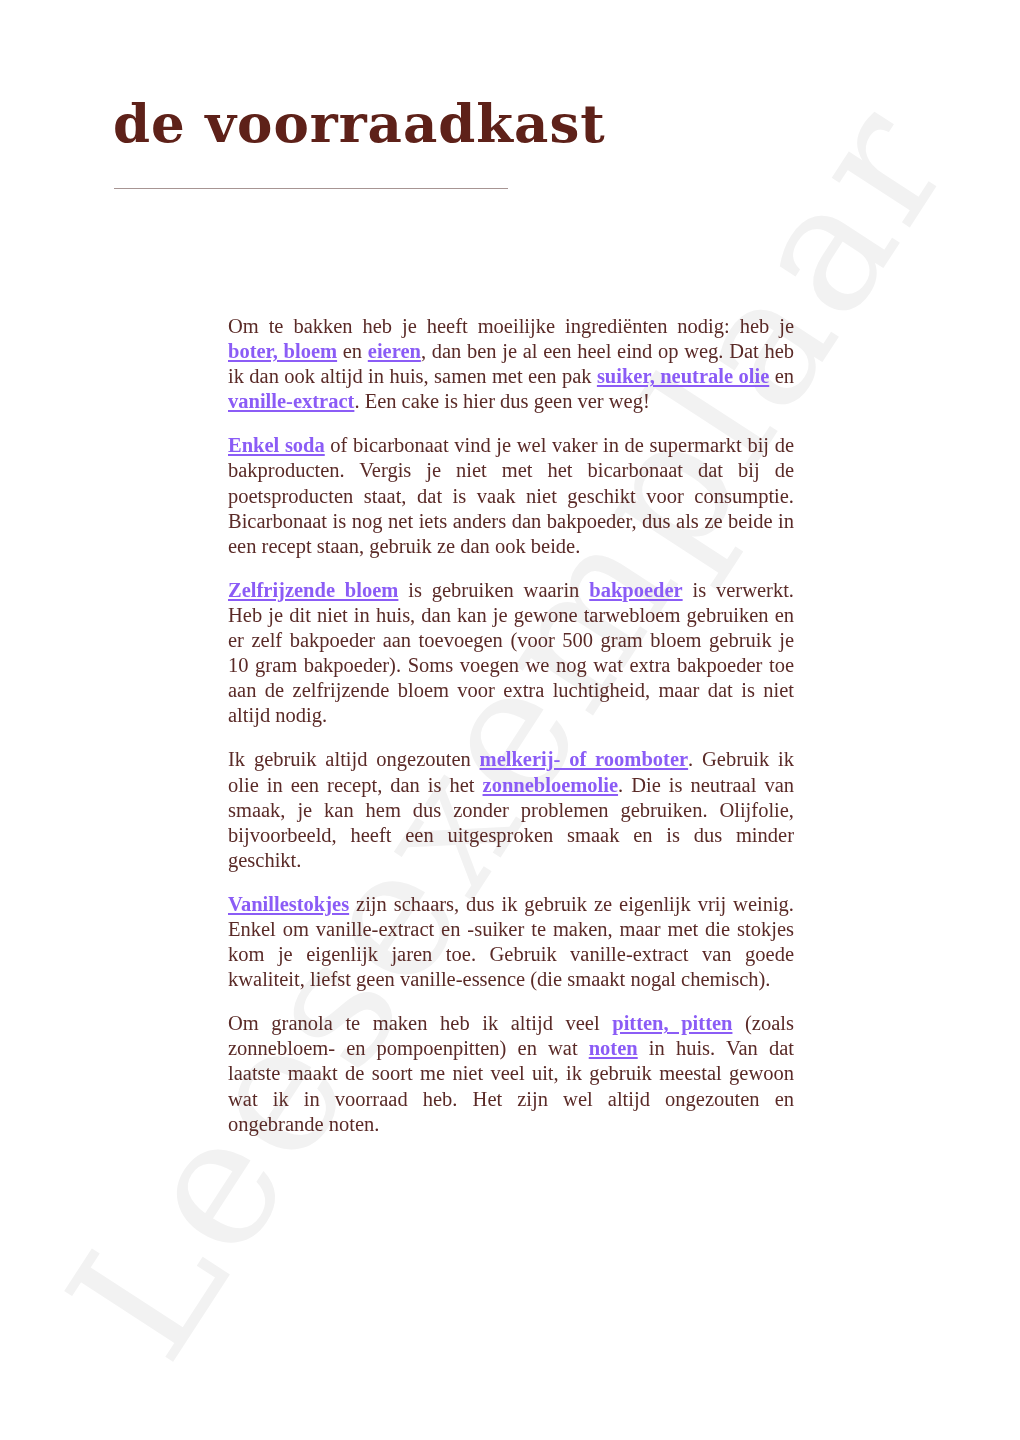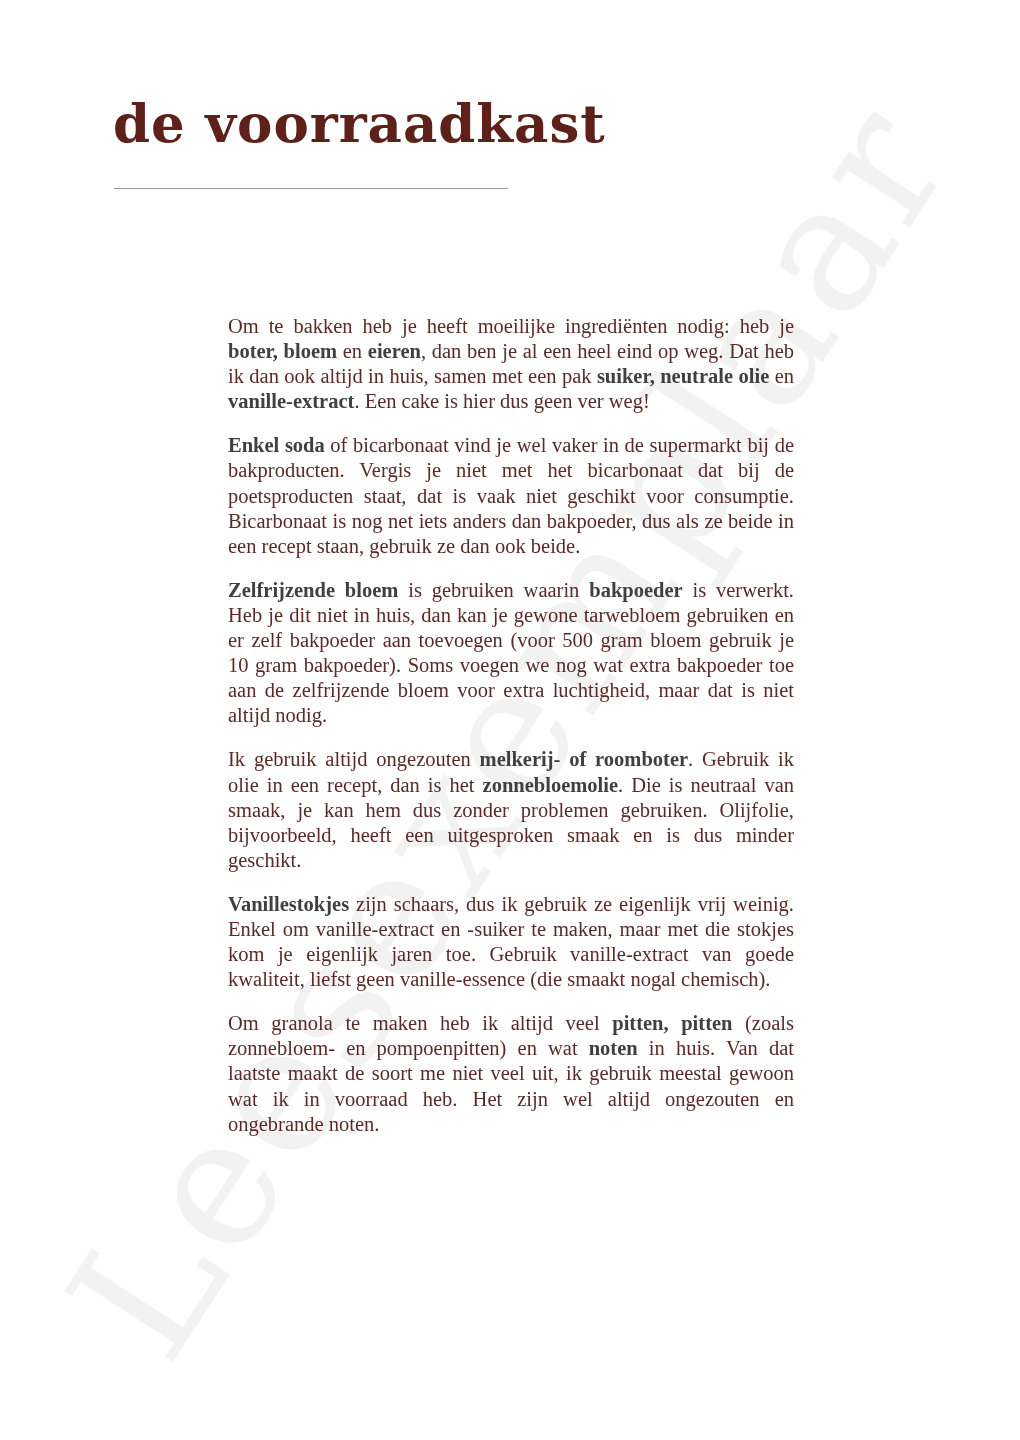--- a/index.html
+++ b/index.html
@@ -50,21 +50,21 @@
     top: 314px;
     width: 566px;
     z-index: 1;
     font-family: "Liberation Serif", serif;
     font-size: 20.5px;
     line-height: 25.1px;
     color: #5a2a27;
     text-align: justify;
   }
   .body p { margin: 0 0 19px 0; }
-  .body b { color: #404040; font-weight: bold; }
+  .body b { color: #8b5cf6; font-weight: bold; text-decoration: underline; }
 </style>
 </head>
 <body>
 
 <div class="page">
   <div class="watermark">Leesexemplaar</div>
 
   <h1 class="title">de voorraadkast</h1>
   <div class="rule"></div>
 

